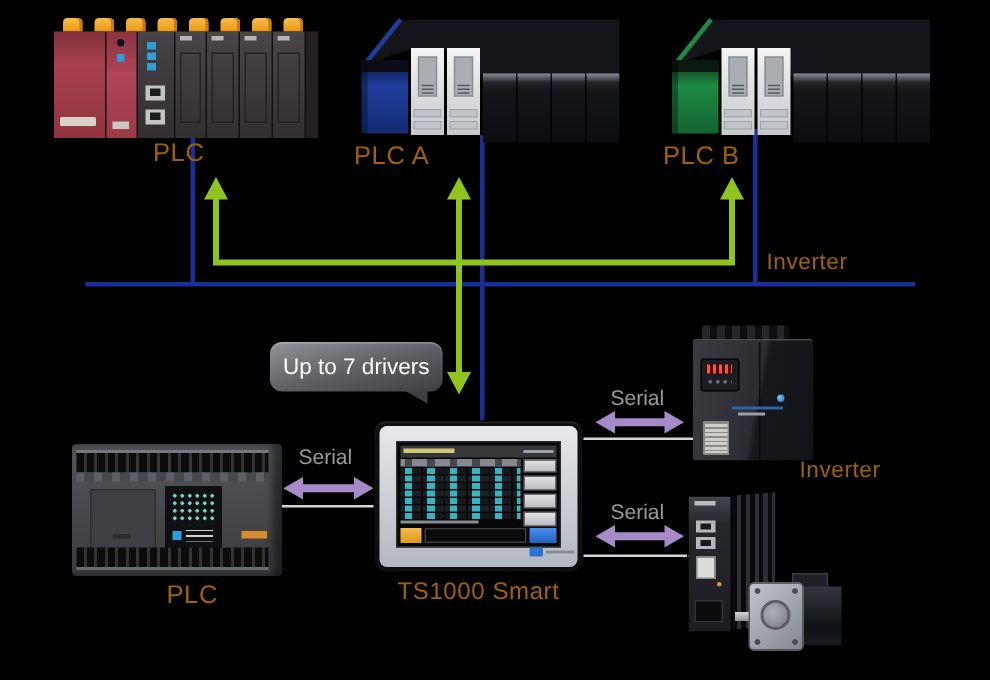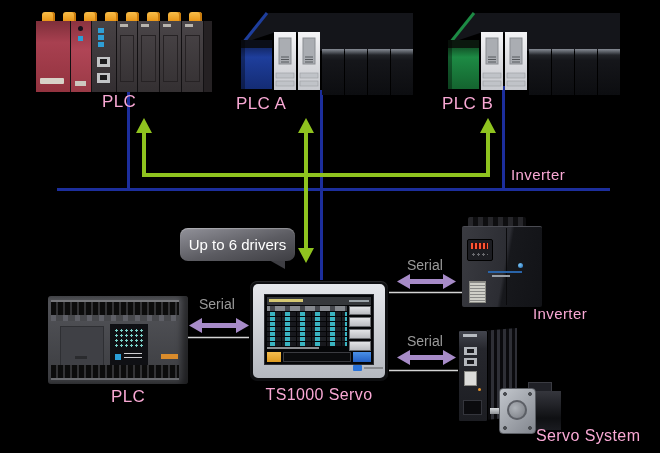--- a/index.html
+++ b/index.html
@@ -1,21 +1,21 @@
 <!DOCTYPE html>
 <html><head>
 <meta charset="utf-8">
 <style>
   html,body{margin:0;padding:0;background:#000;}
   #canvas{position:relative;width:660px;height:453px;background:#000;overflow:hidden;
           font-family:"Liberation Sans",sans-serif;}
   #wires{position:absolute;left:0;top:0;z-index:1;}
   .abs{position:absolute;}
   
-  .dev-label{position:absolute;color:#f9a8d4;font-size:17px;letter-spacing:.4px;z-index:5;white-space:nowrap;}
+  .dev-label{position:absolute;color:#a16207;font-size:17px;letter-spacing:.4px;z-index:5;white-space:nowrap;}
   .serial-label{position:absolute;color:#9a9a9a;font-size:14px;z-index:5;}
   #lbl-eth{left:511px;top:166px;font-size:15px;}
   #lbl-plc1{left:102px;top:92px;}
   #lbl-plca{left:236px;top:94px;}
   #lbl-plcb{left:442px;top:94px;}
   #lbl-plc2{left:111px;top:387px;}
   #lbl-hmi{left:250px;top:386px;width:138px;text-align:center;font-size:16px;}
   #lbl-inv{left:533px;top:305px;font-size:15px;}
   #lbl-srv{left:536px;top:427px;font-size:16px;}
   #lbl-ser1{left:199px;top:296px;}
@@ -287,21 +287,21 @@
       <rect x="108" y="42" width="22" height="46" fill="url(#gK)"></rect>
         <rect x="108" y="42" width="22" height="6" fill="url(#gH)" opacity=".8"></rect>
       <rect x="131" y="42" width="22" height="46" fill="url(#gK)"></rect>
         <rect x="131" y="42" width="22" height="6" fill="url(#gH)" opacity=".8"></rect>
       <rect x="154" y="42" width="22" height="46" fill="url(#gK)"></rect>
         <rect x="154" y="42" width="22" height="6" fill="url(#gH)" opacity=".8"></rect>
     </g>
   </svg>
 
   <div id="bubble" class="abs">
-    <span>Up to 6 drivers</span>
+    <span>Up to 7 drivers</span>
   </div>
 
   <div id="plc2" class="abs">
     <div class="teeth" id="plc2-teeth-top"></div>
     <div id="plc2-lblrow"></div>
     <div id="plc2-door"></div>
     <div id="plc2-panel">
       <div id="plc2-leds"></div>
       <div id="plc2-chip"></div>
       <div id="plc2-txt"></div>
@@ -379,20 +379,19 @@
     <div id="srv-mtop"></div>
     <div id="srv-mbody"></div>
     <div id="srv-flange"></div>
   </div>
 
   <div class="dev-label" id="lbl-plc1">PLC</div>
   <div class="dev-label" id="lbl-plca">PLC A</div>
   <div class="dev-label" id="lbl-plcb">PLC B</div>
   <div class="dev-label" id="lbl-eth">Inverter</div>
   <div class="dev-label" id="lbl-plc2">PLC</div>
-  <div class="dev-label" id="lbl-hmi">TS1000 Servo</div>
+  <div class="dev-label" id="lbl-hmi">TS1000 Smart</div>
   <div class="dev-label" id="lbl-inv">Inverter</div>
-  <div class="dev-label" id="lbl-srv">Servo System</div>
   <div class="serial-label" id="lbl-ser1">Serial</div>
   <div class="serial-label" id="lbl-ser2">Serial</div>
   <div class="serial-label" id="lbl-ser3">Serial</div>
 
 </div>
 
 </body></html>

